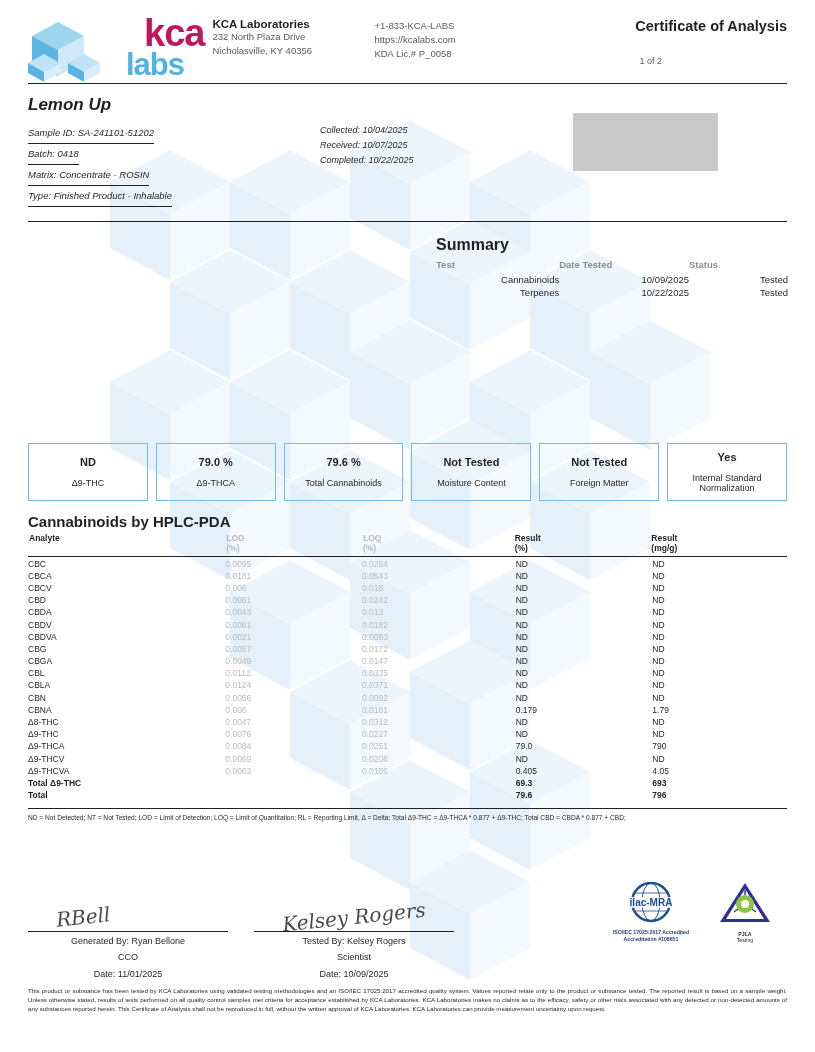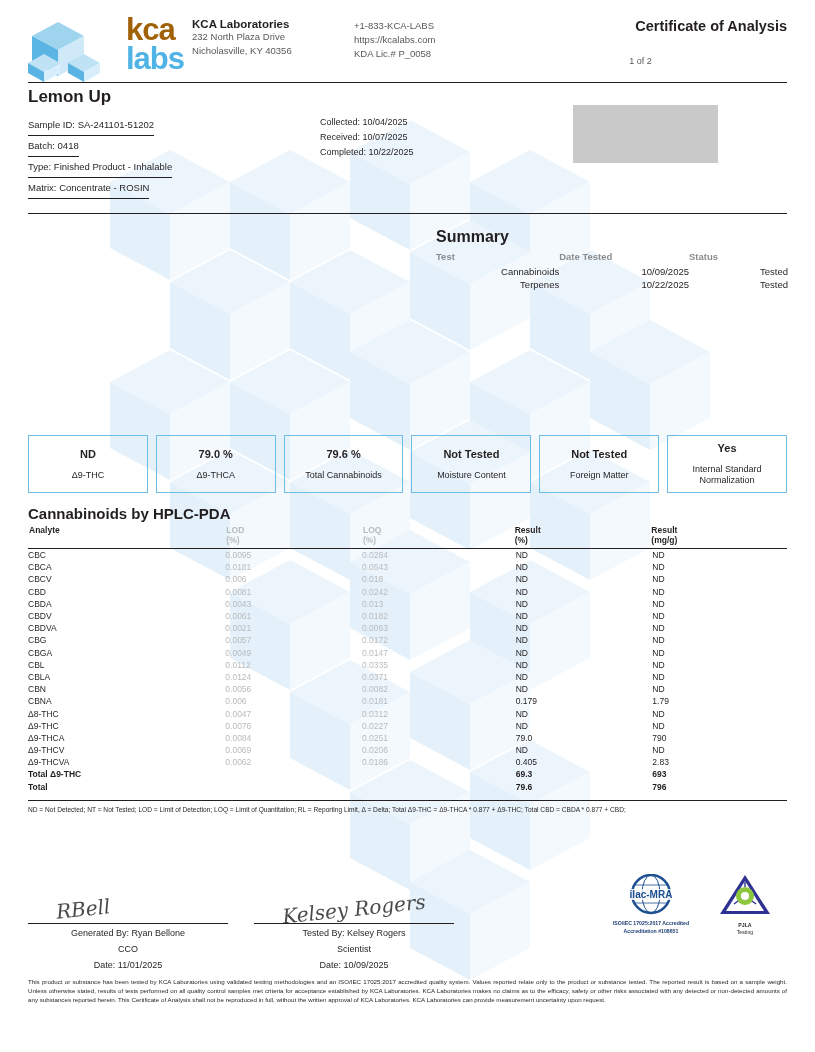--- a/index.html
+++ b/index.html
@@ -20,34 +20,34 @@
     opacity: 1;
     pointer-events: none;
   }
   .page { position: relative; z-index: 2; width: 815px; height: 1052px; padding: 0 28px; }
 
   
   .header { display: flex; align-items: flex-start; padding-top: 16px; }
   .logo { width: 96px; flex: 0 0 96px; position: relative; height: 62px; }
   .logo svg { position:absolute; left:0; top:4px; }
   .logoword { margin-left: 2px; font-weight: bold; line-height: 0.92; }
-  .logoword .l1 { font-size: 31px; color: #a16207; letter-spacing: -1px; }
+  .logoword .l1 { font-size: 38px; color: #be185d; letter-spacing: -1px; margin-left: 18px; }
   .logoword .l2 { font-size: 31px; color: #4fb3e5; letter-spacing: -1px; }
   .lab-name { font-size: 11.5px; font-weight: bold; color: #231f20; }
   .lab-addr { font-size: 9.5px; color: #58595b; line-height: 1.45; }
   .col-contact { font-size: 9.5px; color: #58595b; line-height: 1.45; padding-top: 3px; }
   .col-mid { padding-left: 8px; padding-top: 2px; width: 160px; }
   .col-contact2 { padding-left: 10px; width: 150px; }
   .coa-title { font-size: 14.5px; font-weight: bold; text-align: right; flex: 1; padding-top: 2px; }
   .pageno { font-size: 9px; color: #58595b; text-align: center; margin-top: 22px; }
 
   .rule { border-bottom: 1.5px solid #231f20; margin-top: 4px; }
 
   
-  .sample-wrap { position: relative; margin-top: 4px; }
+  .sample-wrap { position: relative; margin-top: 11px; font-style: italic; }
   .sample-name { font-size: 17px; font-weight: bold; color: #231f20; }
   .sample-meta { font-size: 9.5px; color: #231f20; margin-top: 8px; line-height: 2.0; }
   .sample-meta .ul { border-bottom: 1px solid #231f20; display: inline-block; padding-bottom: 1px; }
   .dates { position: absolute; left: 292px; top: 28px; font-size: 9px; color: #231f20; line-height: 1.65; }
   .samplephoto { position: absolute; left: 545px; top: 18px; width: 145px; height: 58px; background: #c9c9c9; }
 
   .hrule-main { border-bottom: 1.6px solid #231f20; margin-top: 14px; }
 
   
   .summary { margin-top: 14px; padding-left: 408px; }
@@ -178,22 +178,22 @@
       <div class="pageno">1 of 2</div>
     </div>
   </div>
   <div class="rule"></div>
 
   <div class="sample-wrap">
     <div class="sample-name">Lemon Up</div>
     <div class="sample-meta">
       <div><span class="ul">Sample ID: SA-241101-51202</span></div>
       <div><span class="ul">Batch: 0418</span></div>
+      <div><span class="ul">Matrix: Concentrate - ROSIN</span></div>
       <div><span class="ul">Type: Finished Product - Inhalable</span></div>
-      <div><span class="ul">Matrix: Concentrate - ROSIN</span></div>
     </div>
     <div class="dates">
       <div>Collected: 10/04/2025</div>
       <div>Received: 10/07/2025</div>
       <div>Completed: 10/22/2025</div>
     </div>
     <div class="samplephoto"></div>
   </div>
   <div class="hrule-main"></div>
 
@@ -392,21 +392,21 @@
           <td class="lod">0.0069</td>
           <td class="loq">0.0206</td>
           <td class="res">ND</td>
           <td class="res2">ND</td>
         </tr>
       <tr>
           <td class="an">Δ9-THCVA</td>
           <td class="lod">0.0062</td>
           <td class="loq">0.0186</td>
           <td class="res">0.405</td>
-          <td class="res2">2.83</td>
+          <td class="res2">4.05</td>
         </tr>
       <tr class="rowbold">
           <td class="an">Total Δ9-THC</td>
           <td class="lod"></td>
           <td class="loq"></td>
           <td class="res">69.3</td>
           <td class="res2">693</td>
         </tr>
       <tr class="rowbold">
           <td class="an">Total</td>

